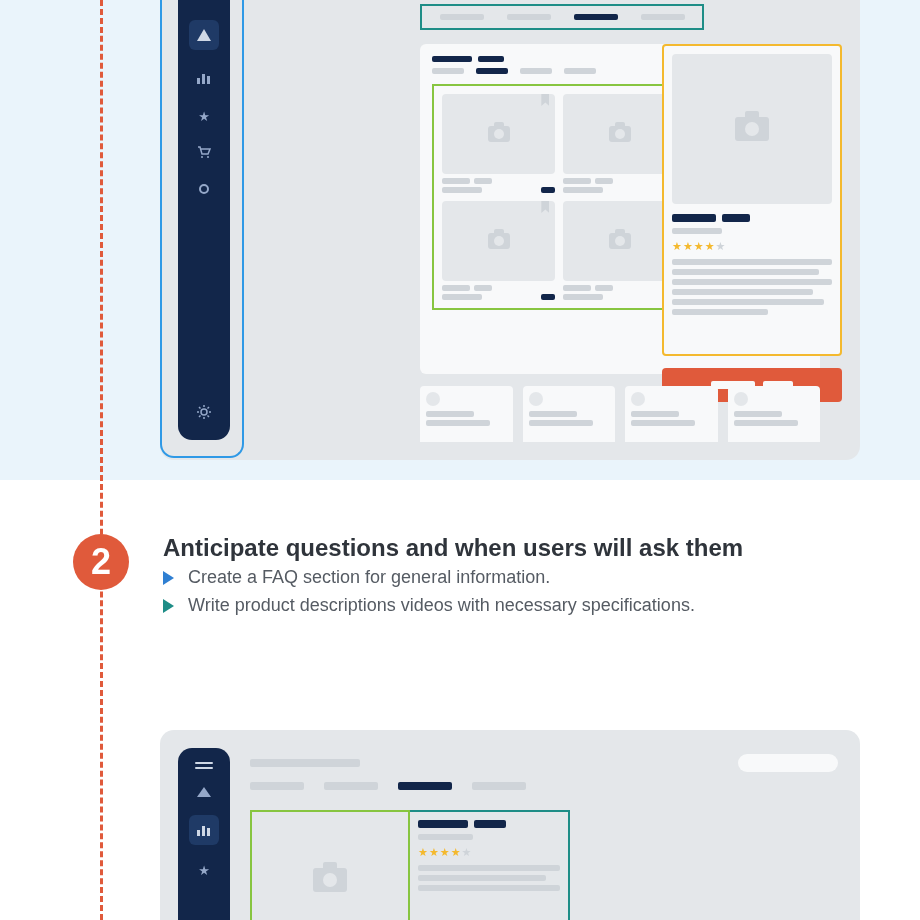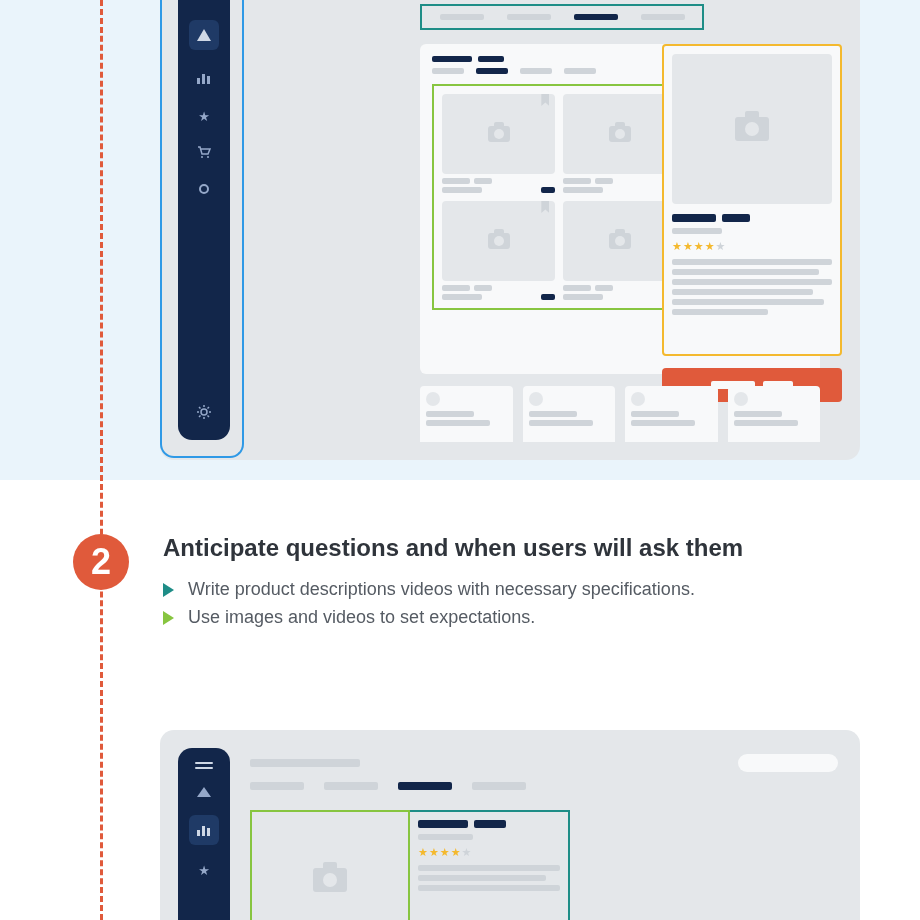--- a/index.html
+++ b/index.html
@@ -45,21 +45,21 @@
   .step-text {
     position: absolute;
     left: 163px;
     top: 534px;
     right: 60px;
   }
   .step-text h2 {
     font-size: 24px;
     font-weight: 700;
     color: #2f343b;
-    margin-bottom: 14px;
+    margin-bottom: 2px;
   }
   .step-text ul { list-style: none; }
   .step-text li {
     font-size: 18px;
     line-height: 1.55;
     display: flex;
     align-items: center;
     gap: 14px;
     color: #555b63;
   }
@@ -509,26 +509,26 @@
       </div>
   </div>
 </div>
 <div class="blue-outline"></div>
 
 <div class="step-badge">2</div>
 <div class="step-text">
   <h2>Anticipate questions and when users will ask them</h2>
   <ul>
     <li>
+        <span class="bullet-tri b1"></span>
+        <span>Create a FAQ section for general information.</span>
+      </li>
+    <li>
         <span class="bullet-tri b2"></span>
         <span>Write product descriptions videos with necessary specifications.</span>
-      </li>
-    <li>
-        <span class="bullet-tri b3"></span>
-        <span>Use images and videos to set expectations.</span>
       </li>
   </ul>
 </div>
 
 <div class="mockup2">
   <div class="sidebar2">
     <div class="hamburger">
         <span></span>
         <span></span>
       </div>

